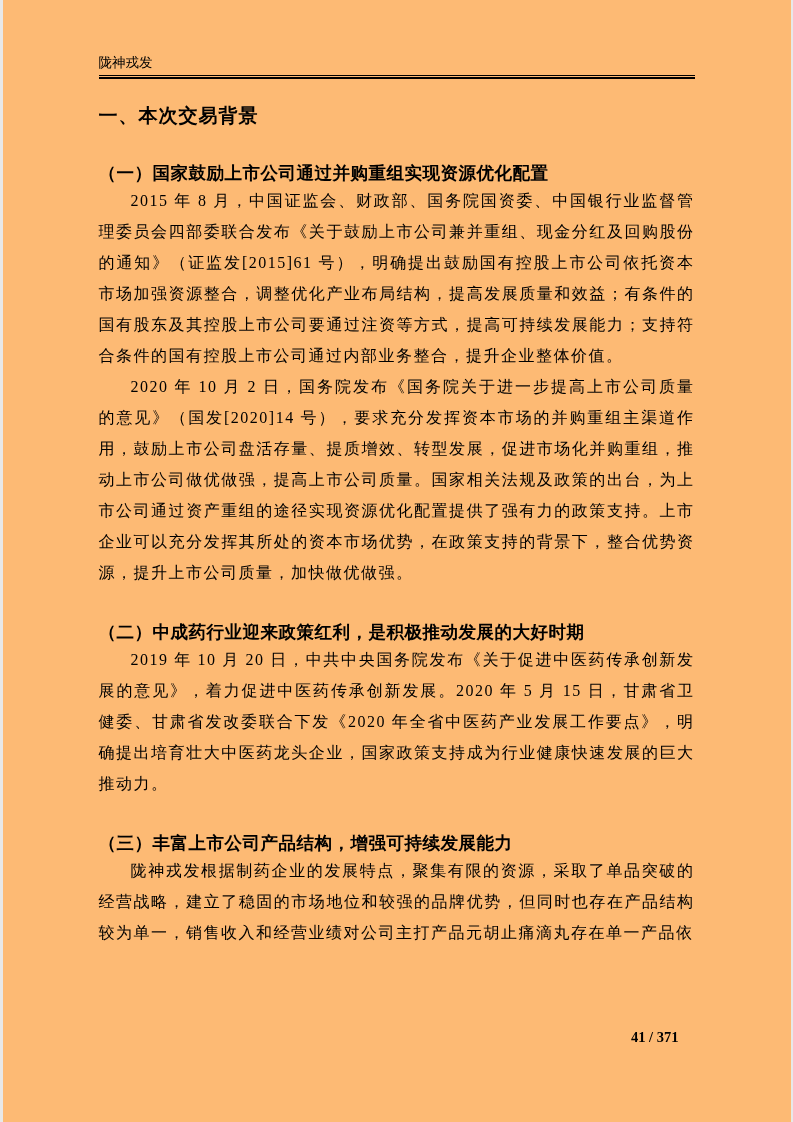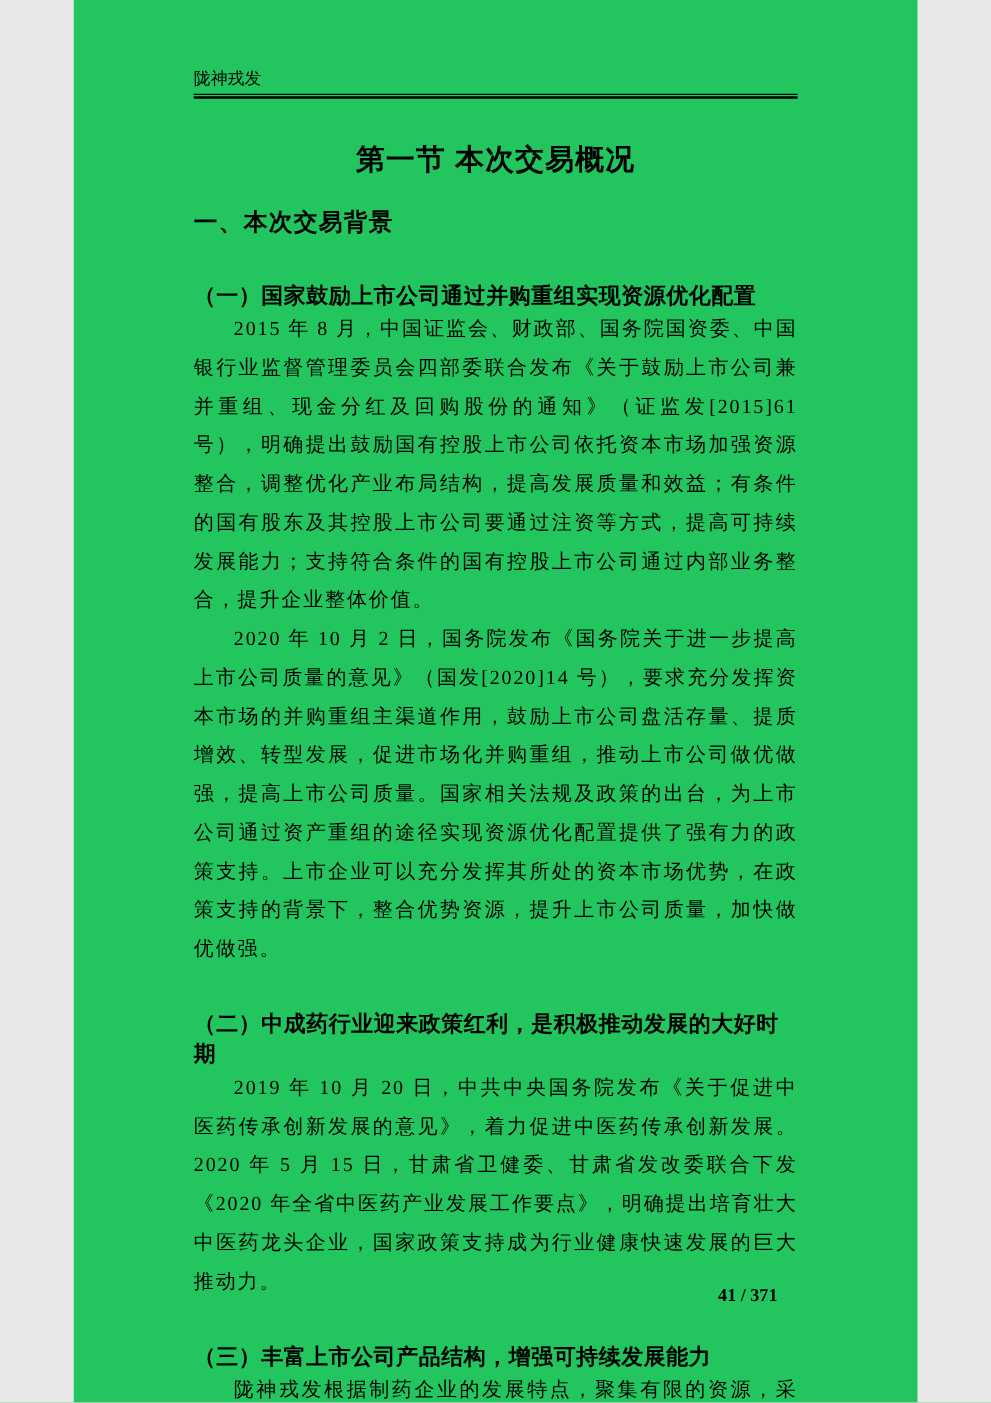--- a/index.html
+++ b/index.html
@@ -1,22 +1,22 @@
 <!DOCTYPE html>
 <html><head>
 <meta charset="utf-8">
 <style>
   * { margin: 0; padding: 0; box-sizing: border-box; }
   html, body { background: #e8e8e8; }
   .page {
     position: relative;
-    width: 675px;
+    width: 788px;
     height: 1122px;
     margin: 0 auto;
-    background: #22c55e;
+    background: #fdba74;
     color: #000000;
     font-family: "Liberation Serif", "DejaVu Serif", serif;
     overflow: hidden;
     padding: 0 96px;
   }
   .header {
     padding-top: 54px;
     display: flex;
     justify-content: space-between;
     align-items: flex-end;
@@ -73,21 +73,20 @@
 </head>
 <body>
 
 <div class="page">
 
   <div class="header">
     <span>陇神戎发</span>
   </div>
   <div class="header-rule"></div>
 
-  <div class="chapter-title">第一节 本次交易概况</div>
 
   <div class="section-title">一、本次交易背景</div>
 
   <div class="subsection-heading">（一）国家鼓励上市公司通过并购重组实现资源优化配置</div>
   <p class="para">2015 年 8 月，中国证监会、财政部、国务院国资委、中国银行业监督管理委员会四部委联合发布《关于鼓励上市公司兼并重组、现金分红及回购股份的通知》（证监发[2015]61 号），明确提出鼓励国有控股上市公司依托资本市场加强资源整合，调整优化产业布局结构，提高发展质量和效益；有条件的国有股东及其控股上市公司要通过注资等方式，提高可持续发展能力；支持符合条件的国有控股上市公司通过内部业务整合，提升企业整体价值。</p>
   <p class="para">2020 年 10 月 2 日，国务院发布《国务院关于进一步提高上市公司质量的意见》（国发[2020]14 号），要求充分发挥资本市场的并购重组主渠道作用，鼓励上市公司盘活存量、提质增效、转型发展，促进市场化并购重组，推动上市公司做优做强，提高上市公司质量。国家相关法规及政策的出台，为上市公司通过资产重组的途径实现资源优化配置提供了强有力的政策支持。上市企业可以充分发挥其所处的资本市场优势，在政策支持的背景下，整合优势资源，提升上市公司质量，加快做优做强。</p>
 
   <div class="subsection-heading">（二）中成药行业迎来政策红利，是积极推动发展的大好时期</div>
   <p class="para">2019 年 10 月 20 日，中共中央国务院发布《关于促进中医药传承创新发展的意见》，着力促进中医药传承创新发展。2020 年 5 月 15 日，甘肃省卫健委、甘肃省发改委联合下发《2020 年全省中医药产业发展工作要点》，明确提出培育壮大中医药龙头企业，国家政策支持成为行业健康快速发展的巨大推动力。</p>
 

